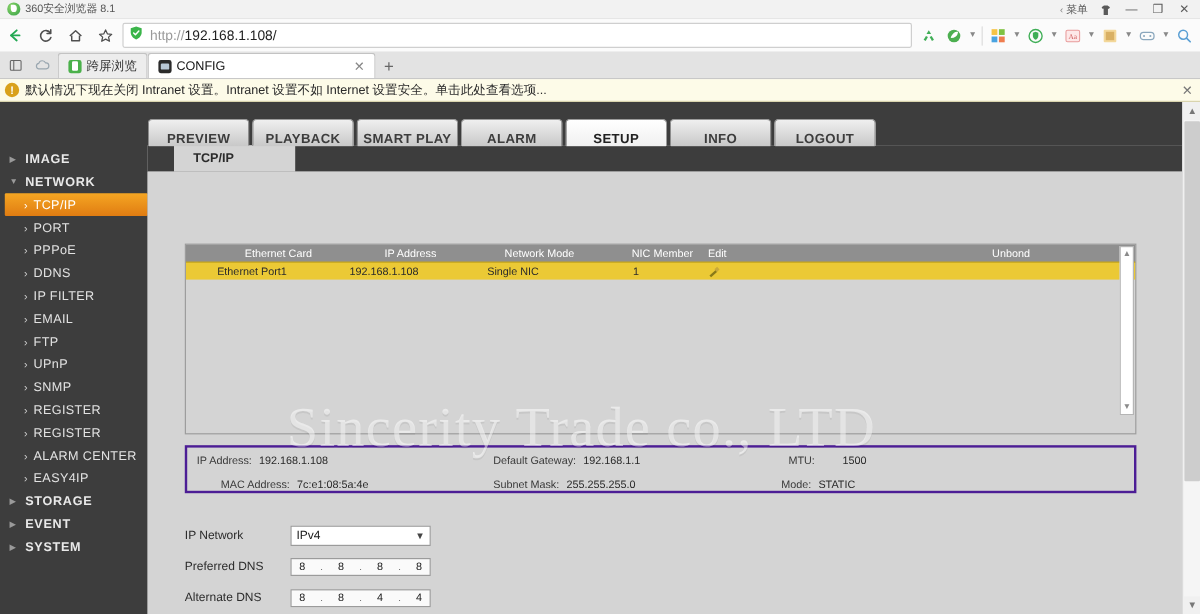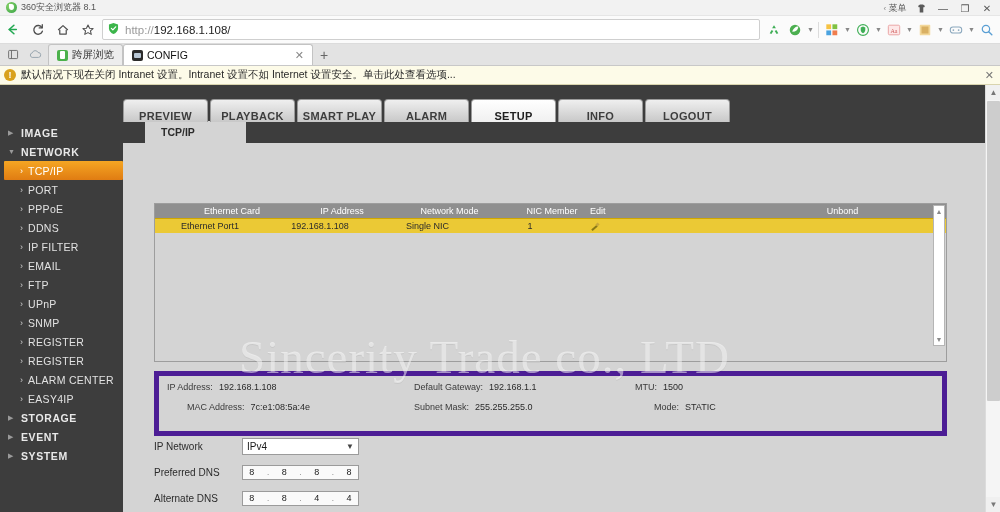--- a/index.html
+++ b/index.html
@@ -154,22 +154,22 @@
   .edit-ico{width:9px;height:9px;position:relative;display:inline-block;}
   .edit-ico::before{content:"";position:absolute;left:1px;top:5px;width:7px;height:2px;background:#8a7a18;transform:rotate(-42deg);}
   .edit-ico::after{content:"";position:absolute;left:6px;top:1px;width:3px;height:3px;background:#c9a93a;transform:rotate(-42deg);}
   
   .tbl-sb{position:absolute;right:1px;top:1px;width:12px;height:141px;background:#ffffff;border:1px solid #b5b5b5;}
   .tbl-sb .ar{height:11px;display:flex;align-items:center;justify-content:center;font-size:7px;color:#8a8a8a;}
   .tbl-sb .ar.dn{position:absolute;bottom:0;left:0;right:0;}
 
   
   .detail{
-    position:absolute;left:31px;top:228px;width:793px;height:65px;
-    background:#d4d4d4;border:5px solid #4c1d95;
+    position:absolute;left:31px;top:228px;width:793px;height:40px;
+    background:#d4d4d4;border:2px solid #4c1d95;
   }
   .detail-line{position:absolute;display:flex;align-items:center;font-size:9px;color:#3a3a3a;white-space:nowrap;}
   .dl-lbl{color:#3a3a3a;}
   .dl-val{color:#2a2a2a;margin-left:6px;}
 
   
   .form{position:absolute;left:31px;top:293px;width:793px;}
   .frow{display:flex;align-items:center;height:20px;margin-bottom:6px;}
   .frow .flabel{width:88px;font-size:10px;color:#2b2b2b;}
   .sel{
@@ -475,21 +475,21 @@
 
           <div class="detail">
             <div class="detail-line" style="left:8px;top:6px;">
               <span class="dl-lbl">IP Address:</span>
               <span class="dl-val">192.168.1.108</span>
             </div>
             <div class="detail-line" style="left:255px;top:6px;">
               <span class="dl-lbl">Default Gateway:</span>
               <span class="dl-val">192.168.1.1</span>
             </div>
-            <div class="detail-line" style="left:476px;top:6px;">
+            <div class="detail-line" style="left:501px;top:6px;gap:17px;">
               <span class="dl-lbl">MTU:</span>
               <span class="dl-val">1500</span>
             </div>
             <div class="detail-line" style="left:8px;top:26px;padding-left:20px;">
               <span class="dl-lbl">MAC Address:</span>
               <span class="dl-val">7c:e1:08:5a:4e</span>
             </div>
             <div class="detail-line" style="left:255px;top:26px;">
               <span class="dl-lbl">Subnet Mask:</span>
               <span class="dl-val">255.255.255.0</span>

